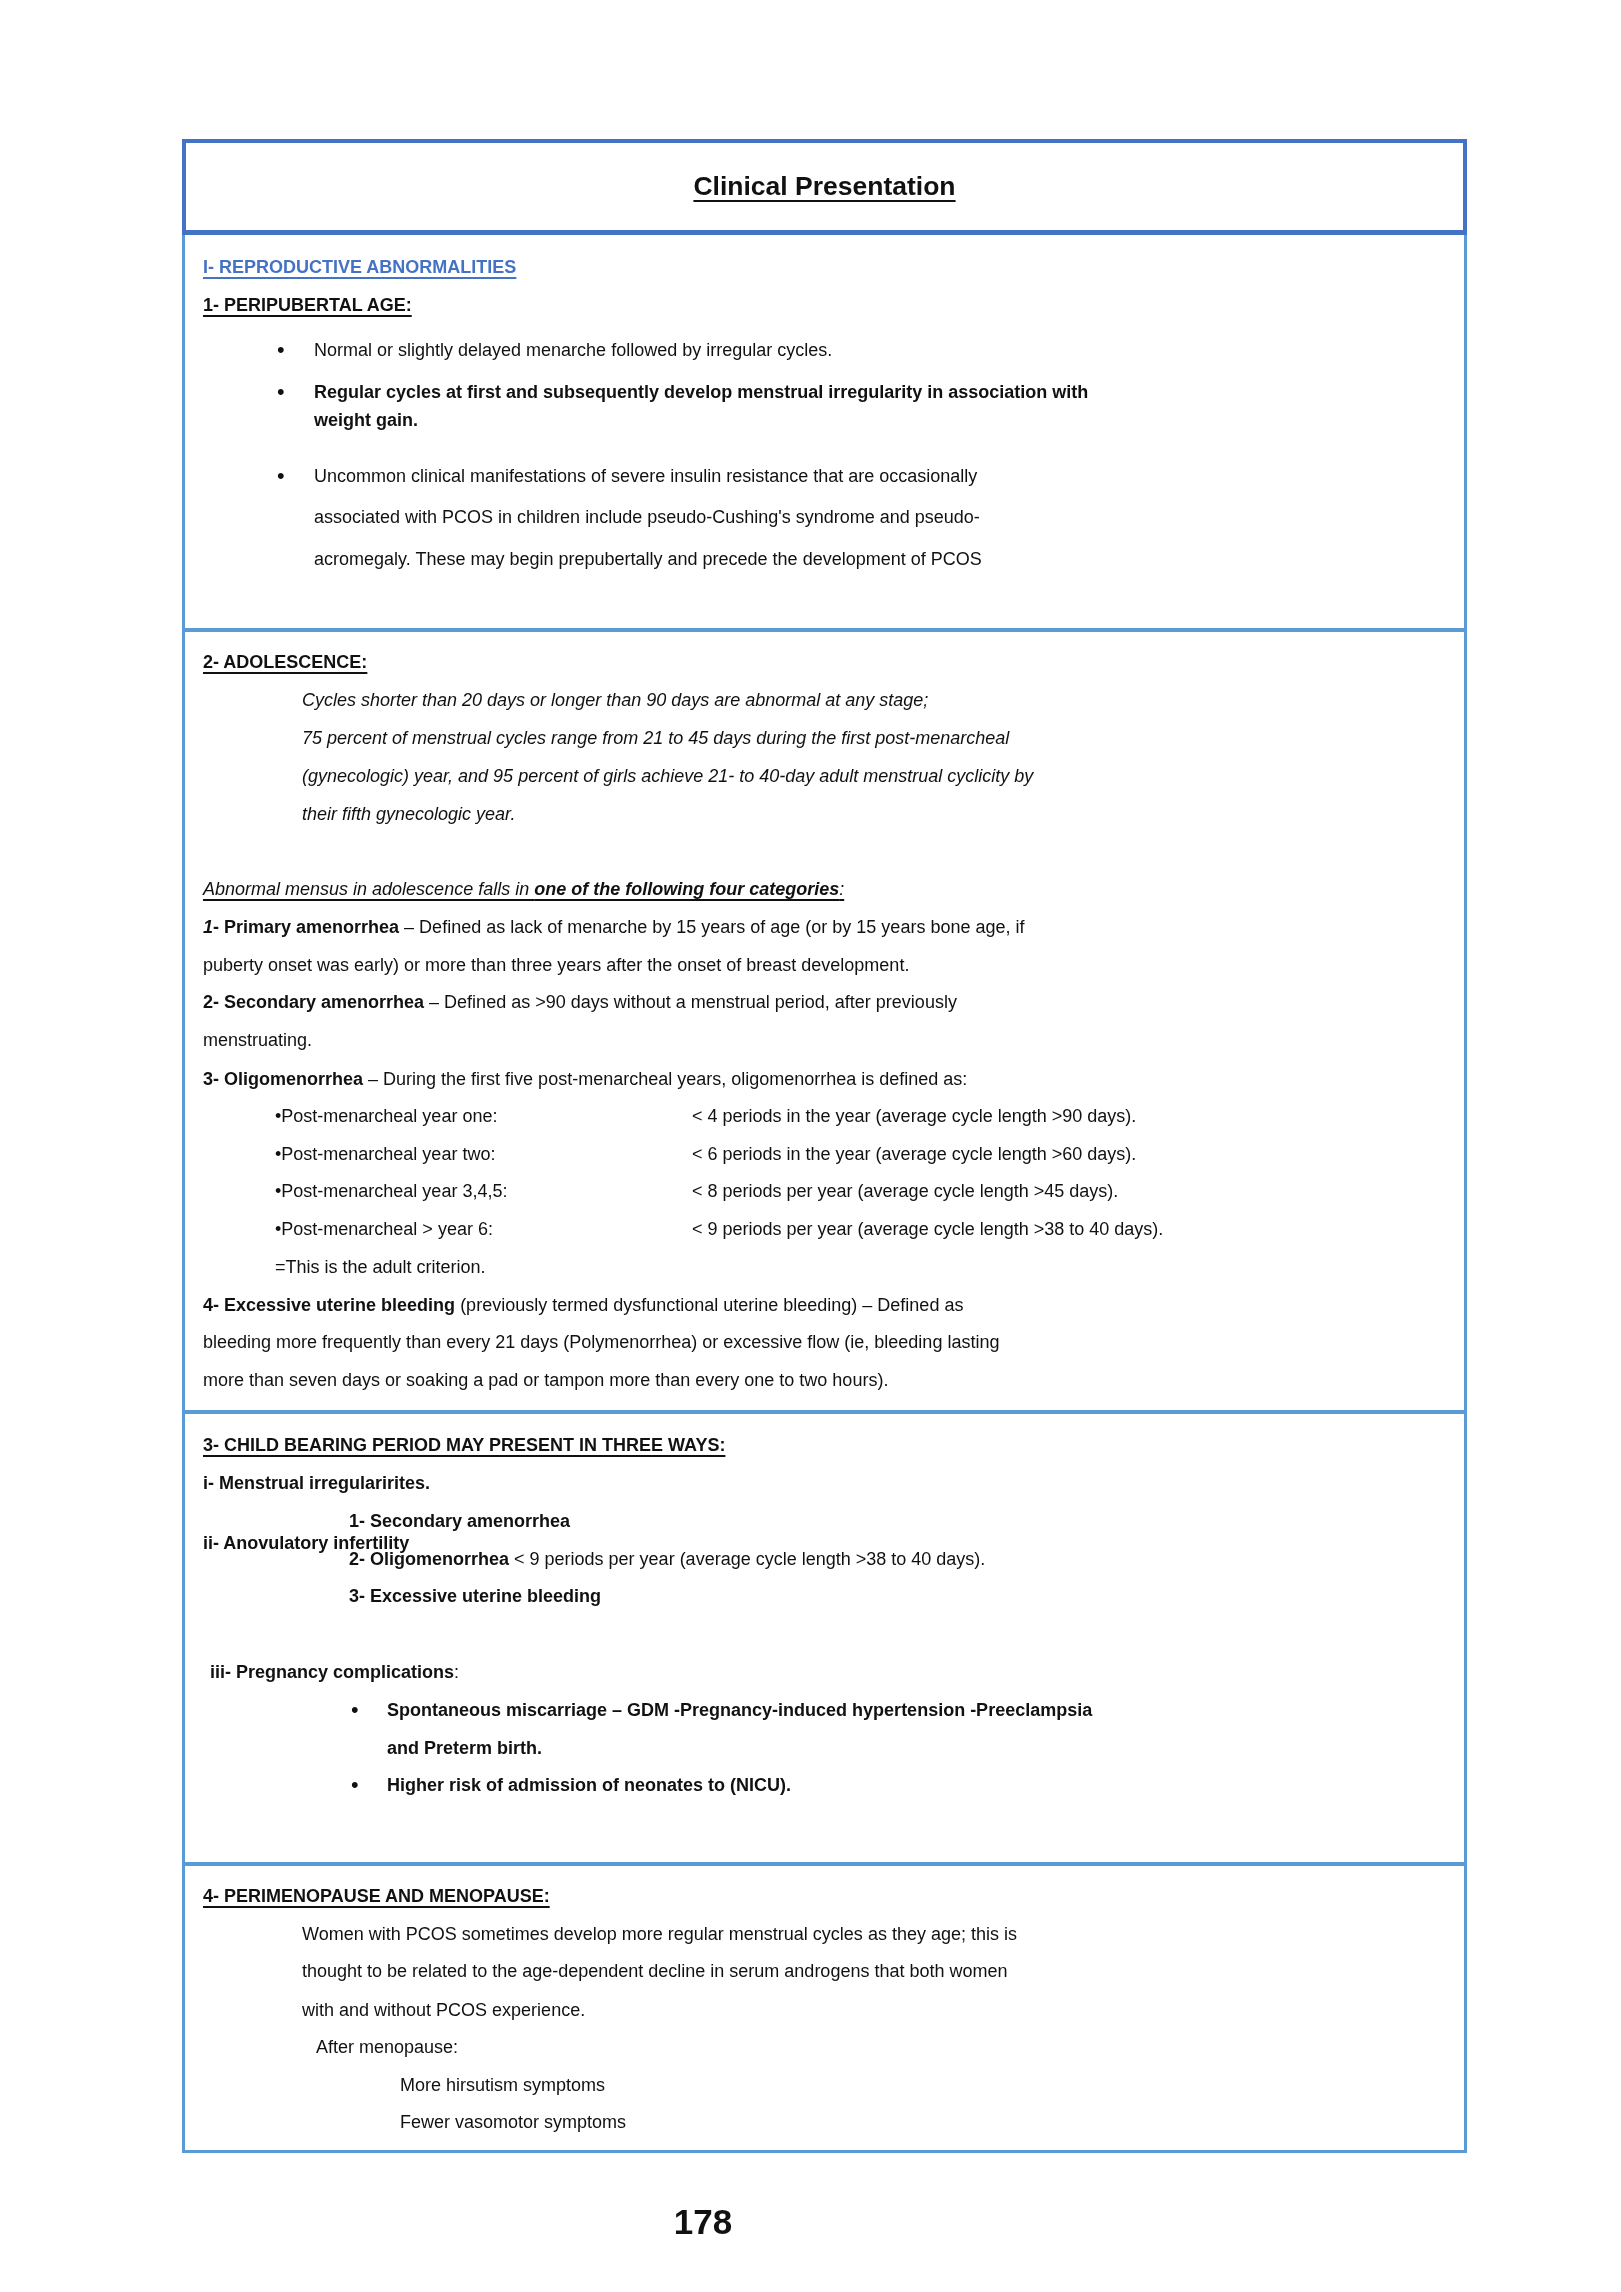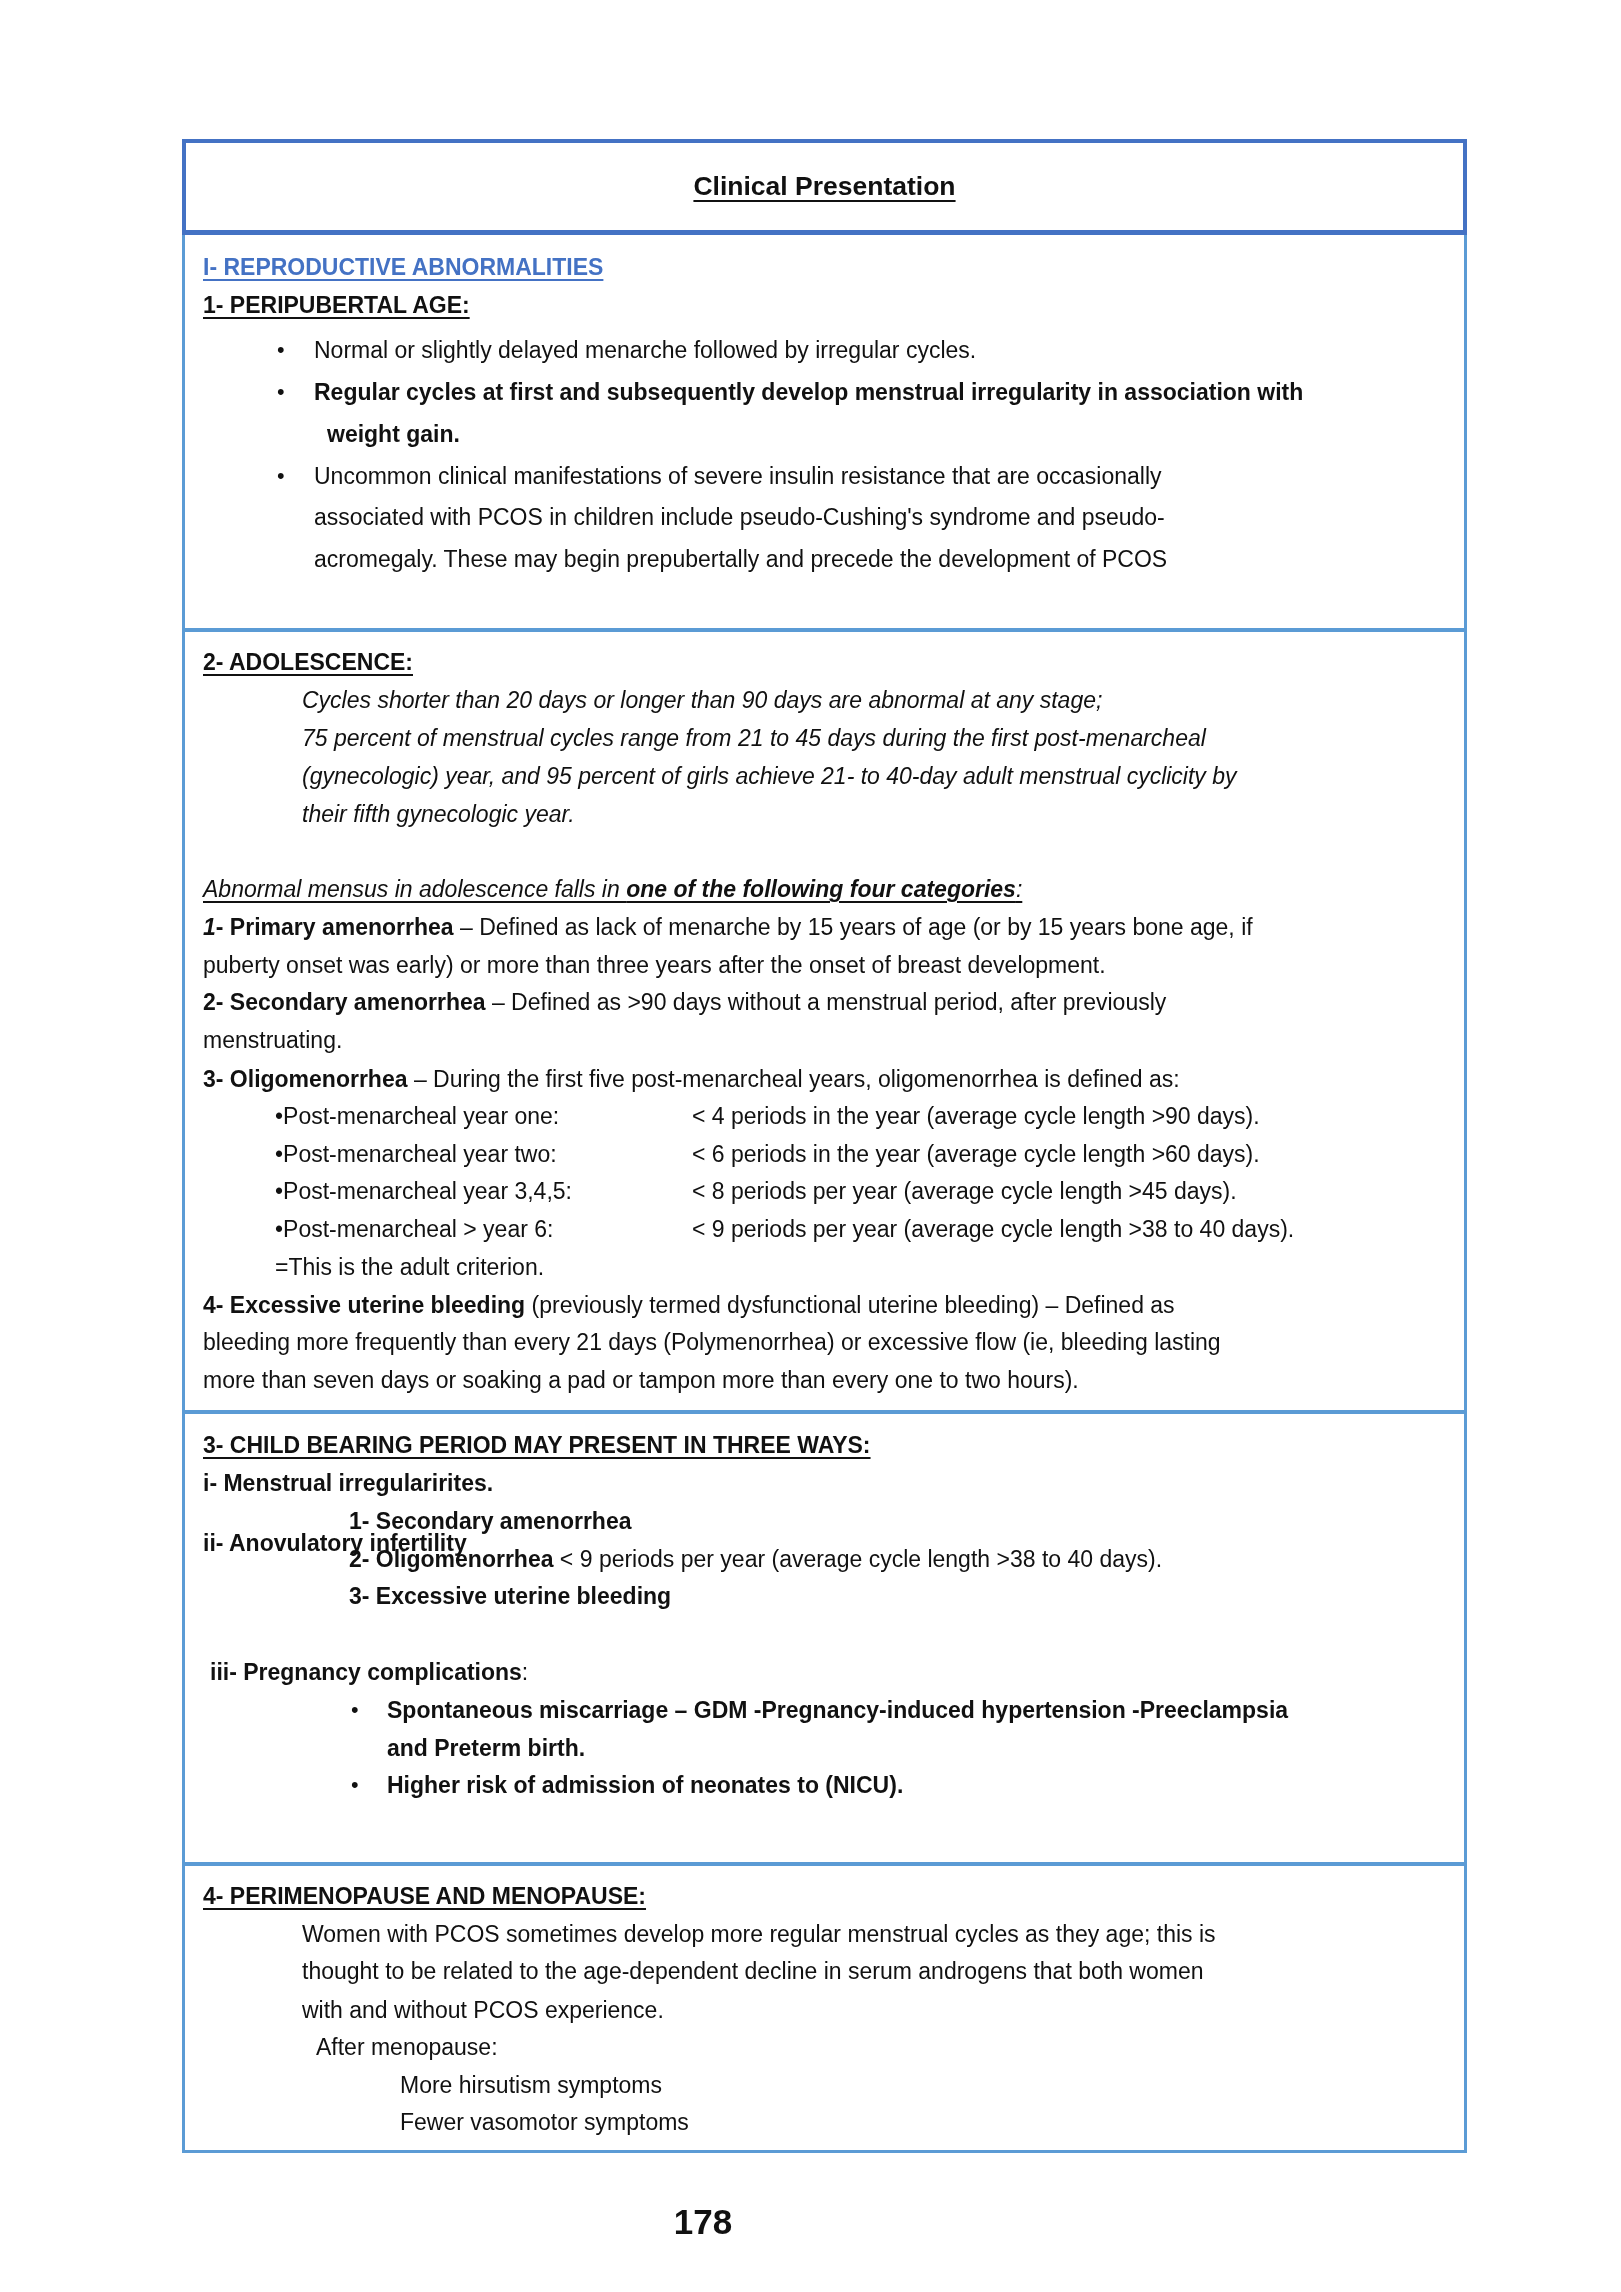--- a/index.html
+++ b/index.html
@@ -6,21 +6,21 @@
   body { width:1621px; height:2293px; position:relative; overflow:hidden;
          font-family:"Liberation Sans", "DejaVu Sans", sans-serif; color:#111; }
   .page { position:absolute; left:0; top:0; width:1621px; height:2293px; }
   .box { position:absolute; left:182px; top:139px; width:1285px; height:2014px;
          border-left:3.9px solid #5B9BD5; border-right:3.9px solid #5B9BD5;
          border-bottom:3.9px solid #5B9BD5; border-top:4.9px solid #4472C4; box-sizing:border-box; }
   .hdiv { position:absolute; left:182px; width:1285px; height:3.9px; background:#5B9BD5; }
   .hdiv.dark { background:#4472C4; height:4.9px; }
   .title-left { position:absolute; left:182px; top:139px; width:3.9px; height:96px; background:#4472C4; }
   .title-right { position:absolute; left:1463px; top:139px; width:3.9px; height:96px; background:#4472C4; }
-  .t { position:absolute; font-size:23px; line-height:38px; white-space:nowrap; }
+  .t { position:absolute; font-size:18px; line-height:38px; white-space:nowrap; }
   .b { font-weight:bold; }
   .i { font-style:italic; }
   .u { text-decoration:underline; text-underline-offset:3.9px; text-decoration-thickness:2px; }
   .blue { color:#4472C4; }
   .title { position:absolute; left:182px; top:157px; width:1285px; text-align:center;
            font-size:26.5px; line-height:59px; font-weight:bold; text-decoration:underline;
            text-underline-offset:4.9px; text-decoration-thickness:2px; }
   .bullet { position:absolute; font-size:21.6px; line-height:38px; }
   .pagenum { position:absolute; left:0; width:1406px; top:2200px; text-align:center;
              font-size:35px; font-weight:bold; line-height:43px; }
@@ -43,21 +43,21 @@
   <div class="t b u blue" style="left:203px; top:248px;">I- REPRODUCTIVE ABNORMALITIES</div>
 
   <div>
     <div class="t b u" style="left:203px; top:286px;">1- PERIPUBERTAL AGE:</div>
 
     <div class="bullet" style="left:277px; top:331px;">•</div>
     <div class="t" style="left:314px; top:331px;">Normal or slightly delayed menarche followed by irregular cycles.</div>
 
     <div class="bullet" style="left:277px; top:373px;">•</div>
     <div class="t b" style="left:314px; top:373px;">Regular cycles at first and subsequently develop menstrual irregularity in association with</div>
-    <div class="t b" style="left:314px; top:415px;margin-left:13px;">weight gain.</div>
+    <div class="t b" style="left:314px; top:401px;">weight gain.</div>
 
     <div class="bullet" style="left:277px; top:457px;">•</div>
     <div class="t" style="left:314px; top:457px;">Uncommon clinical manifestations of severe insulin resistance that are occasionally</div>
     <div class="t" style="left:314px; top:498px;text-align:right;">associated with PCOS in children include pseudo-Cushing's syndrome and pseudo-</div>
     <div class="t" style="left:314px; top:540px;">acromegaly. These may begin prepubertally and precede the development of PCOS</div>
   </div>
 
   <div>
     <div class="t b u" style="left:203px; top:643px;">2- ADOLESCENCE:</div>
 

